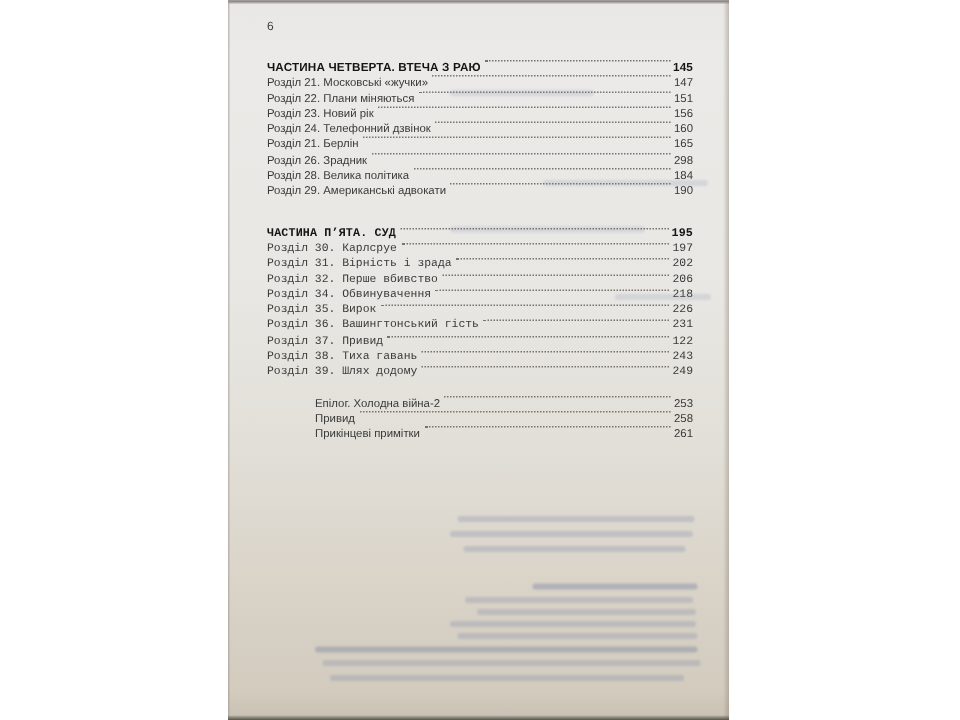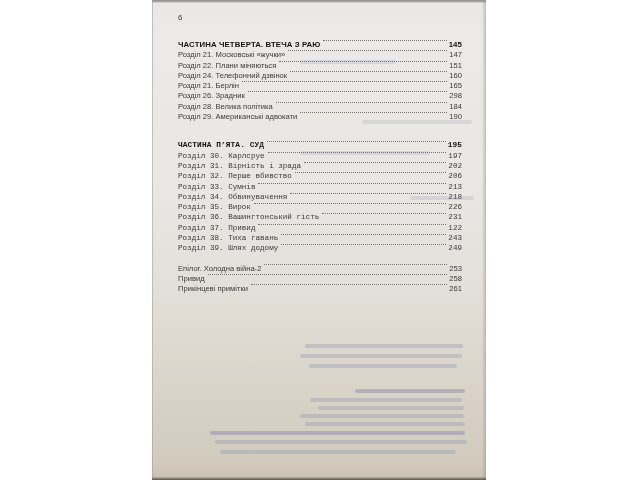--- a/index.html
+++ b/index.html
@@ -25,21 +25,21 @@
     background:linear-gradient(180deg,rgba(90,88,80,0.15) 0%,#55544d 100%);
   }
   
   .folio{
     position:absolute;left:26px;top:13px;
     font-size:8px;color:#3c3c3c;
   }
   .toc{position:absolute;left:26px;top:40px;width:284px;}
   .sec{margin:0;}
   .sec-five{margin-top:19px;font-family:Liberation Mono, monospace;}
-  .sec-back{margin-top:9px;}
+  .sec-back{margin-top:9px;margin-left:32px;}
   .row{
     display:flex;align-items:flex-start;height:10.3px;
     font-size:7.6px;color:#3a3a3a;white-space:nowrap;
   }
   .row .lbl{flex:none;}
   .row .leader{
     flex:1;min-width:8px;
     border-bottom:1px dotted #76726c;
     margin:0 2px 1.5px 3px;
   }
@@ -73,20 +73,25 @@
           <span class="lbl">Розділ 21. Московські «жучки»</span>
           <span class="leader"></span>
           <span class="num">147</span>
         </div>
       <div class="row">
           <span class="lbl">Розділ 22. Плани міняються</span>
           <span class="leader"></span>
           <span class="num">151</span>
         </div>
       <div class="row">
+          <span class="lbl">Розділ 23. Новий рік</span>
+          <span class="leader"></span>
+          <span class="num">156</span>
+        </div>
+      <div class="row">
           <span class="lbl">Розділ 24. Телефонний дзвінок</span>
           <span class="leader"></span>
           <span class="num">160</span>
         </div>
       <div class="row">
           <span class="lbl">Розділ 21. Берлін</span>
           <span class="leader"></span>
           <span class="num">165</span>
         </div>
       <div class="row">
@@ -119,25 +124,20 @@
         </div>
       <div class="row">
           <span class="lbl">Розділ 31. Вірність і зрада</span>
           <span class="leader"></span>
           <span class="num">202</span>
         </div>
       <div class="row">
           <span class="lbl">Розділ 32. Перше вбивство</span>
           <span class="leader"></span>
           <span class="num">206</span>
-        </div>
-      <div class="row">
-          <span class="lbl">Розділ 33. Сумнів</span>
-          <span class="leader"></span>
-          <span class="num">213</span>
         </div>
       <div class="row">
           <span class="lbl">Розділ 34. Обвинувачення</span>
           <span class="leader"></span>
           <span class="num">218</span>
         </div>
       <div class="row">
           <span class="lbl">Розділ 35. Вирок</span>
           <span class="leader"></span>
           <span class="num">226</span>

